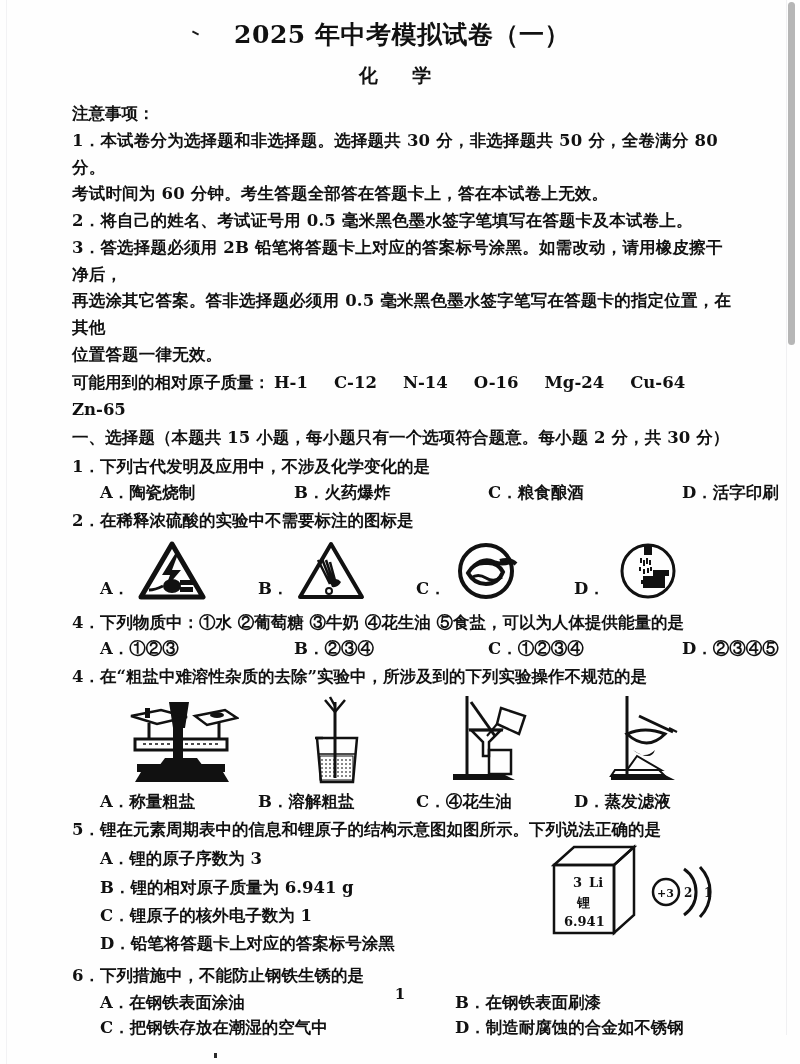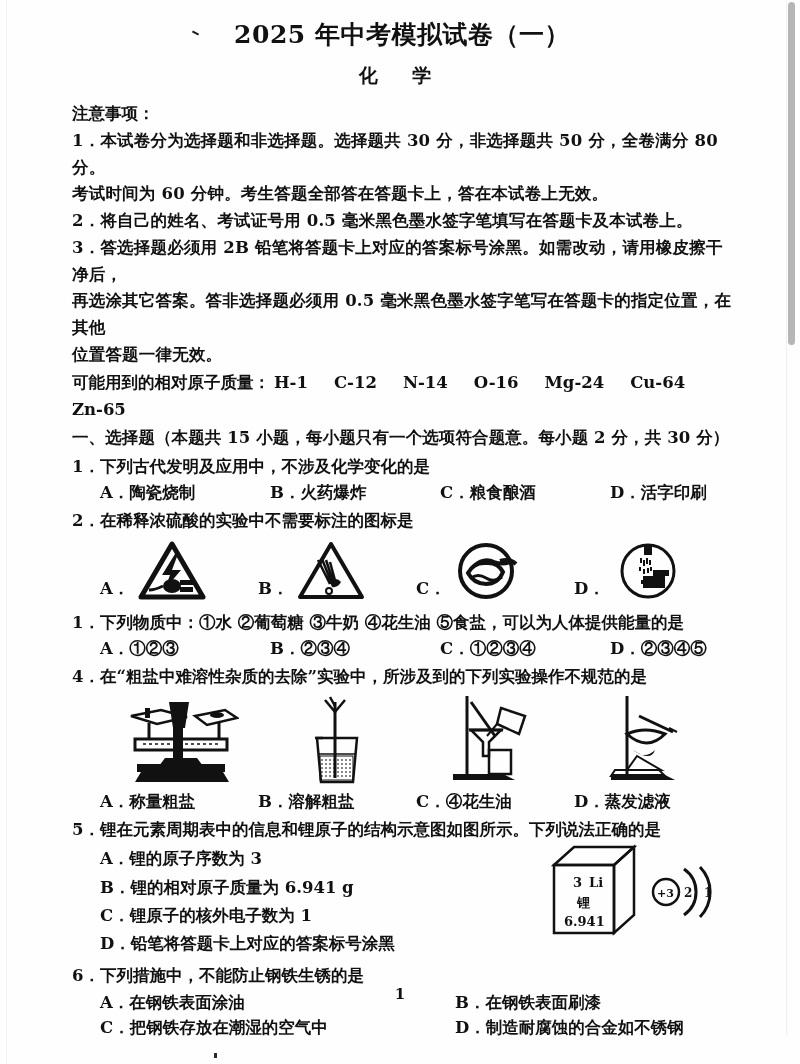--- a/index.html
+++ b/index.html
@@ -121,20 +121,21 @@
     font-weight: bold;
     line-height: 1.58;
     margin: 4px 0 2px 0;
   }
   .opts-row {
     display: flex;
     font-size: 16.5px;
     font-weight: bold;
     margin: 2px 0 4px 0;
     padding-left: 28px;
+    gap: 24px;
   }
   .opts-row .opt { width: 170px; flex: 0 0 auto; }
   .opts-2col {
     display: flex;
     font-size: 16.5px;
     font-weight: bold;
     margin: 3px 0 3px 0;
     padding-left: 28px;
   }
   .opts-2col .opt { width: 355px; flex: 0 0 auto; }
@@ -308,21 +309,21 @@
               <path d="M30 36 h22 v4 h-22 z M28 40 h24 v4 h-24 z M30 44 h22 v4 h-22 z" fill="#111"></path>
               <path d="M40 30 h16 v6 h-16 z" fill="#111"></path>
             </svg>
           </span>
         </div>
 
       </div>
     </div>
 
     <div class="q">
-      <div class="q-stem">1．下列物质中：①水 ②葡萄糖 ③牛奶 ④花生油 ⑤食盐，可以为人体提供能量的是</div>
+      <div class="q-stem">4．下列物质中：①水 ②葡萄糖 ③牛奶 ④花生油 ⑤食盐，可以为人体提供能量的是</div>
       <div class="opts-row">
         <span class="opt">A．①②③</span>
         <span class="opt">B．②③④</span>
         <span class="opt">C．①②③④</span>
         <span class="opt">D．②③④⑤</span>
       </div>
     </div>
 
     <div class="q">
       <div class="q-stem">4．在“粗盐中难溶性杂质的去除”实验中，所涉及到的下列实验操作不规范的是</div>

